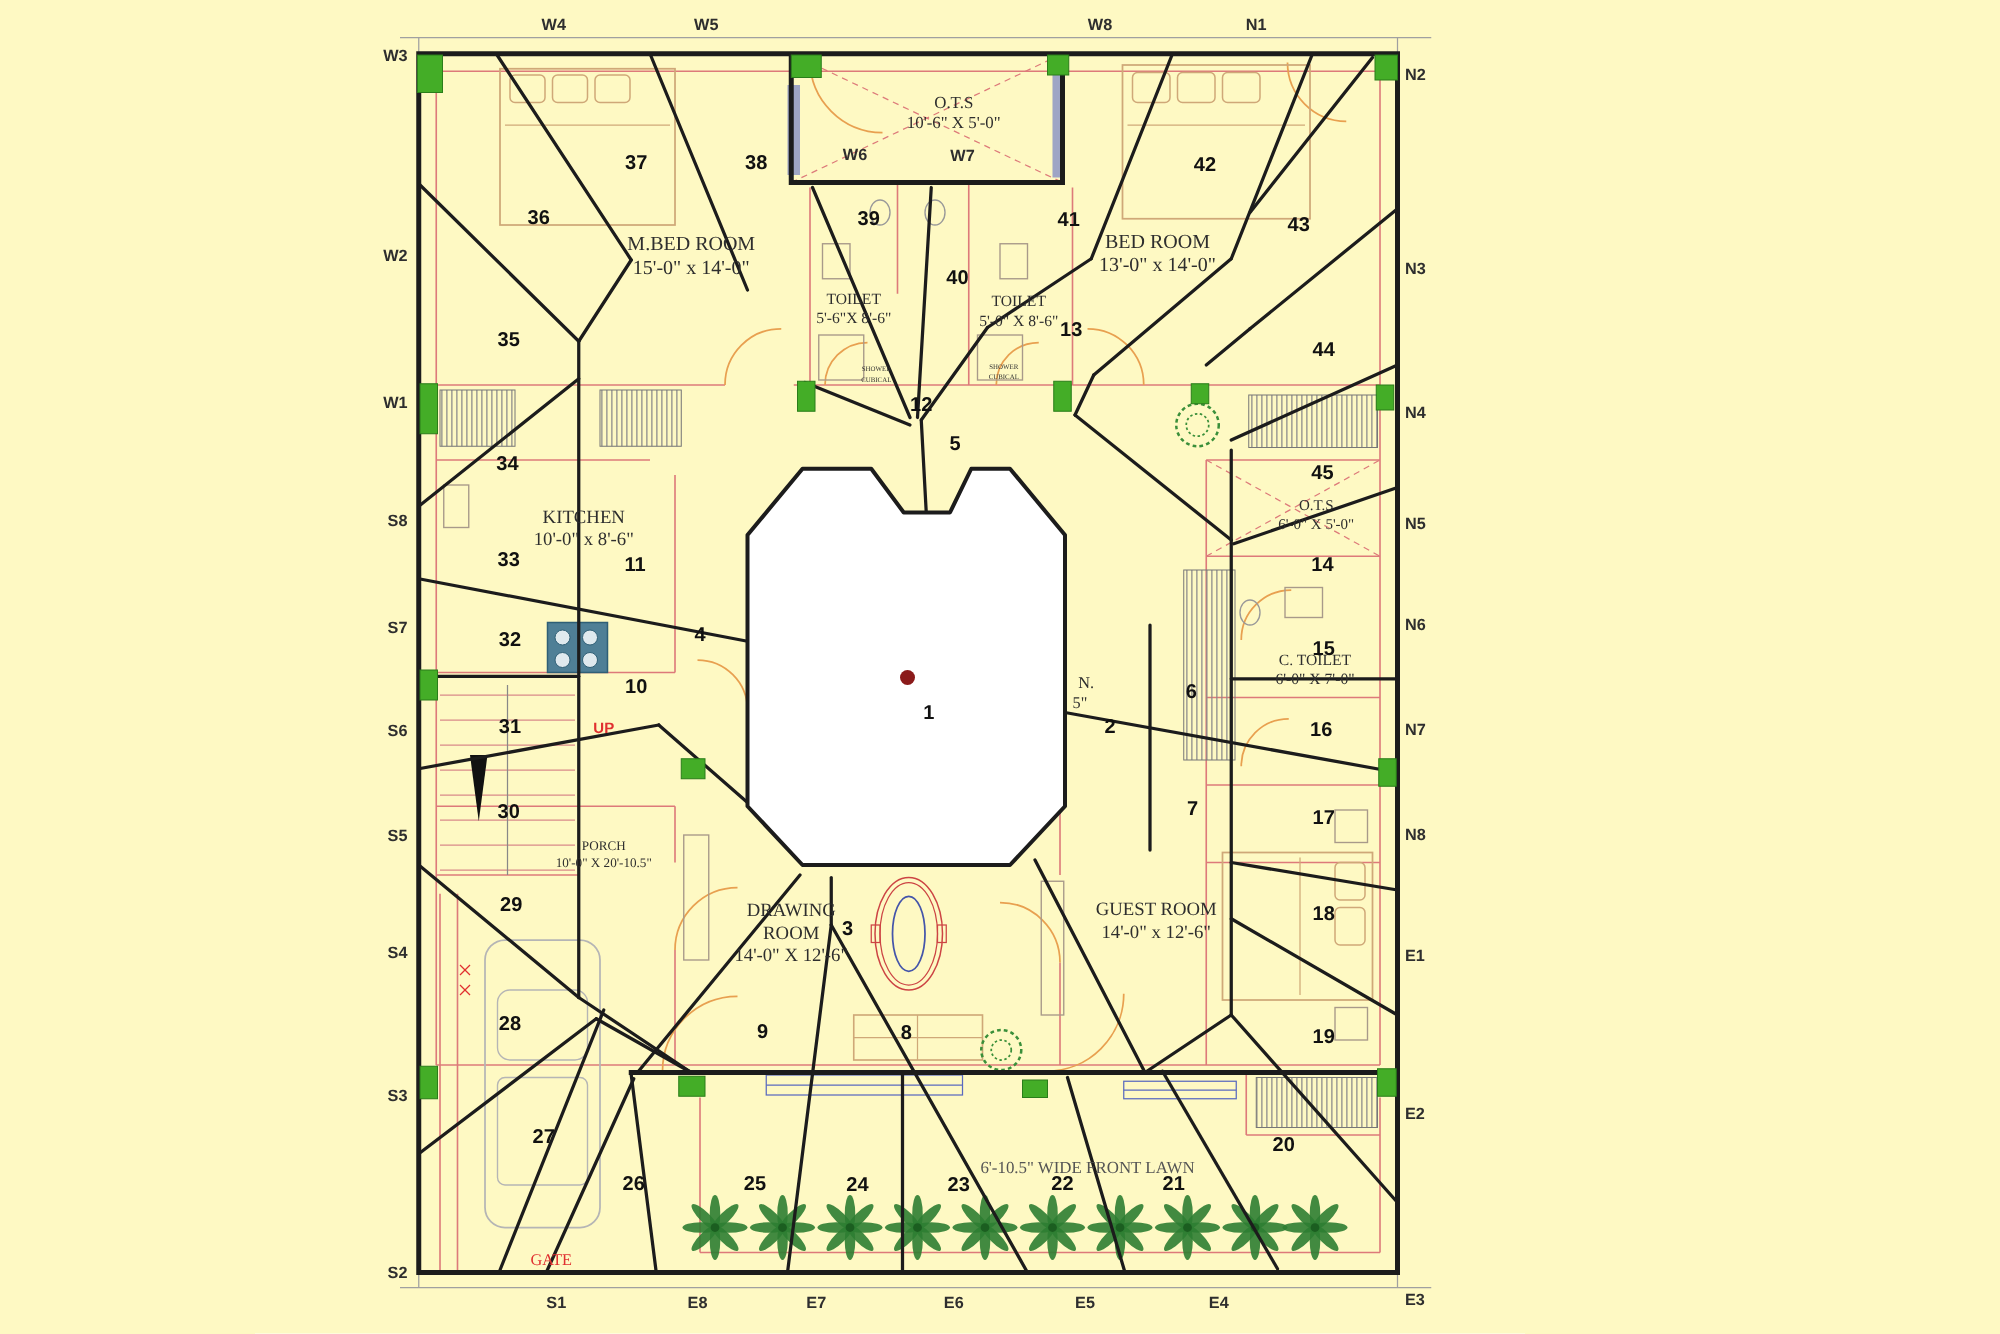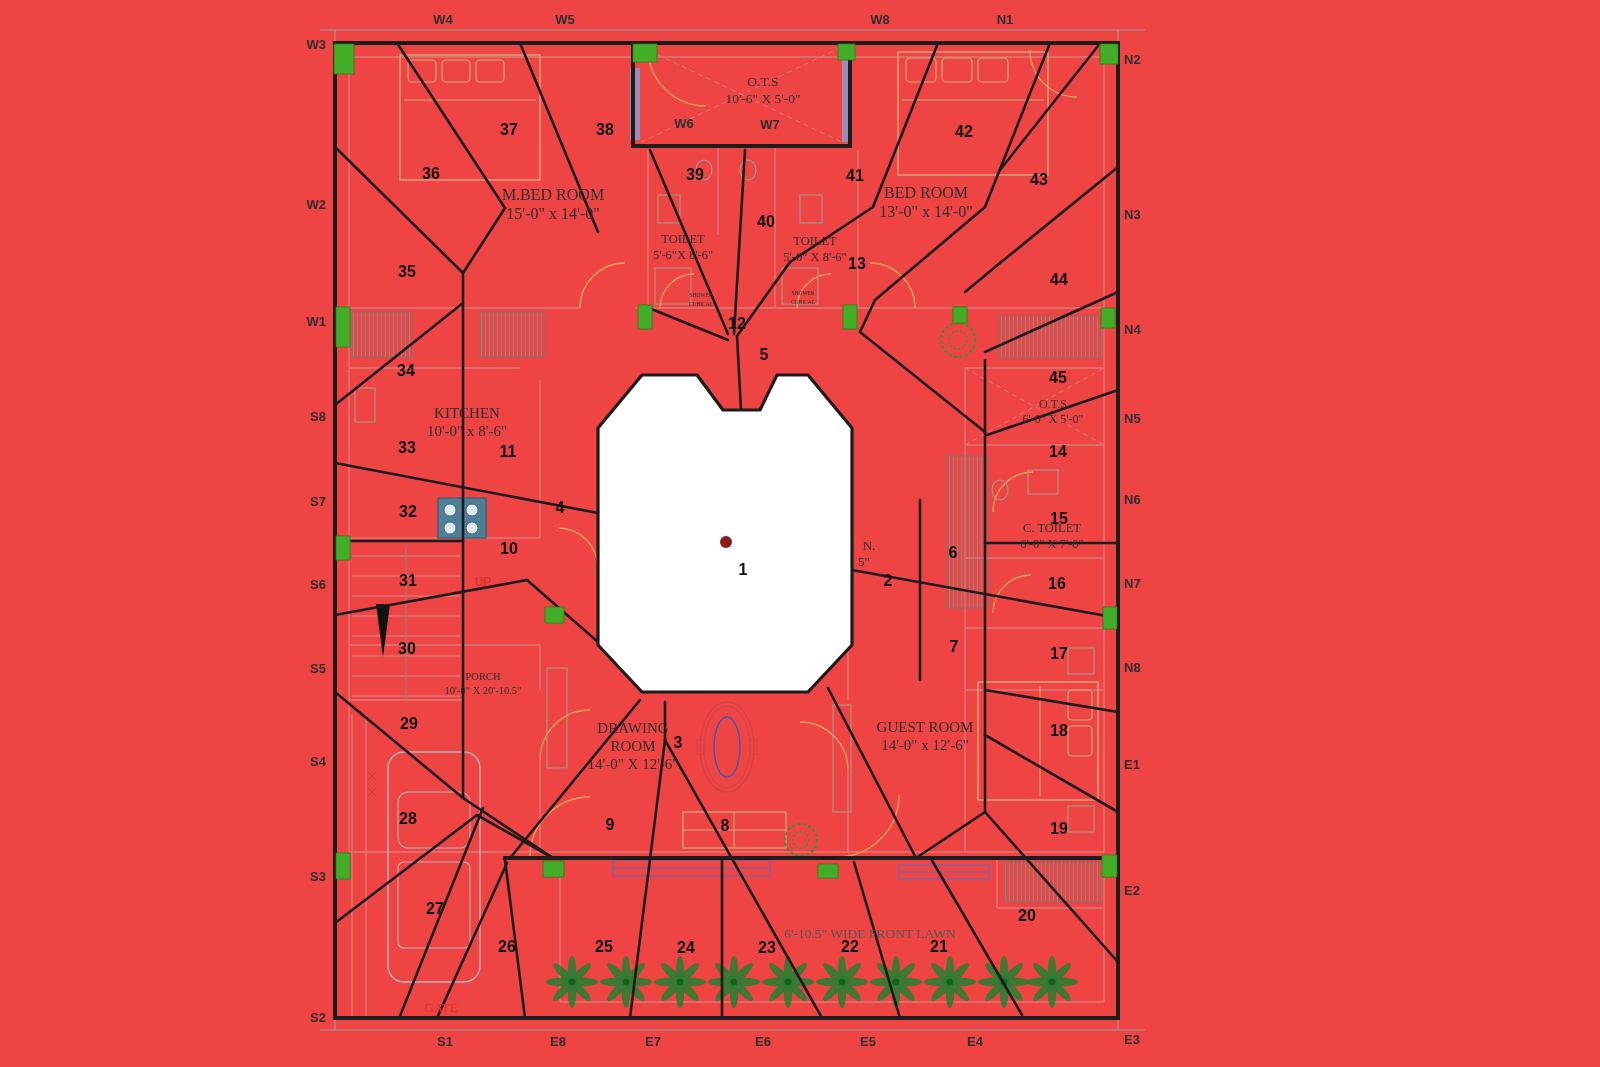--- a/index.html
+++ b/index.html
@@ -1,16 +1,16 @@
 <!DOCTYPE html>
 <html><head>
 <meta charset="utf-8">
 <style>
   html,body{margin:0;padding:0;background:#ffffff;}
-  .page{position:relative;width:1600px;height:1067px;background:#ef4444;overflow:hidden;
+  .page{position:relative;width:1600px;height:1067px;background:#fef9c3;overflow:hidden;
         font-family:"Liberation Sans",sans-serif;}
   svg{position:absolute;left:0;top:0;}
   text{user-select:none;}
 </style>
 </head>
 <body>
 
 <div class="page">
   <svg id="plan" width="1600" height="1067" viewBox="0 0 1600 1067" xmlns="http://www.w3.org/2000/svg">
       <defs>

